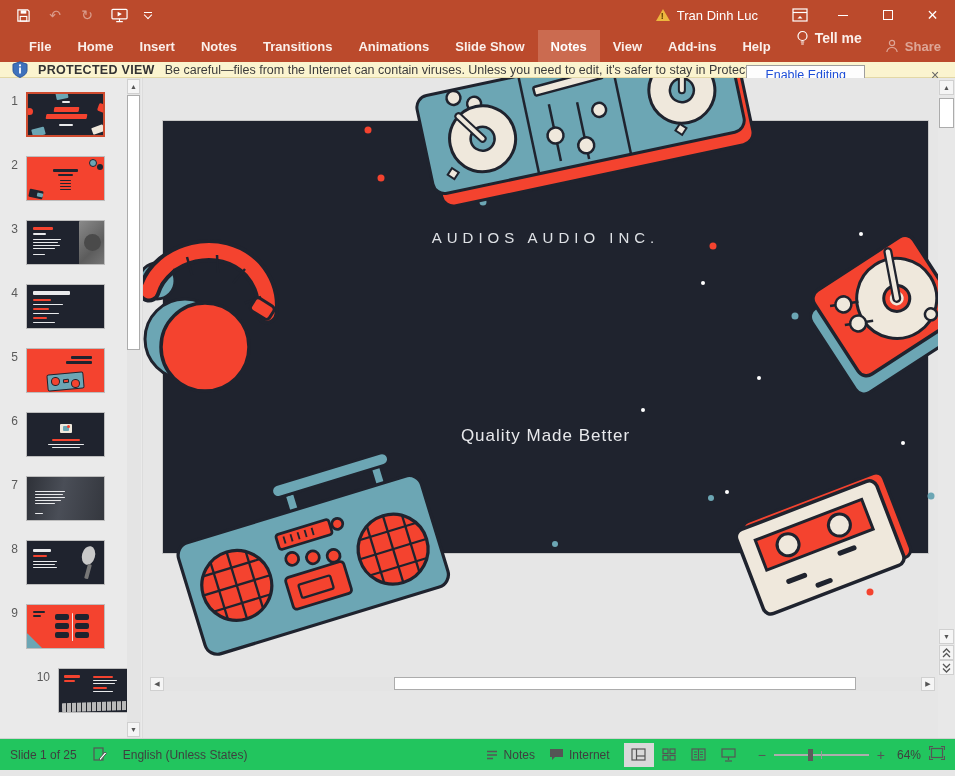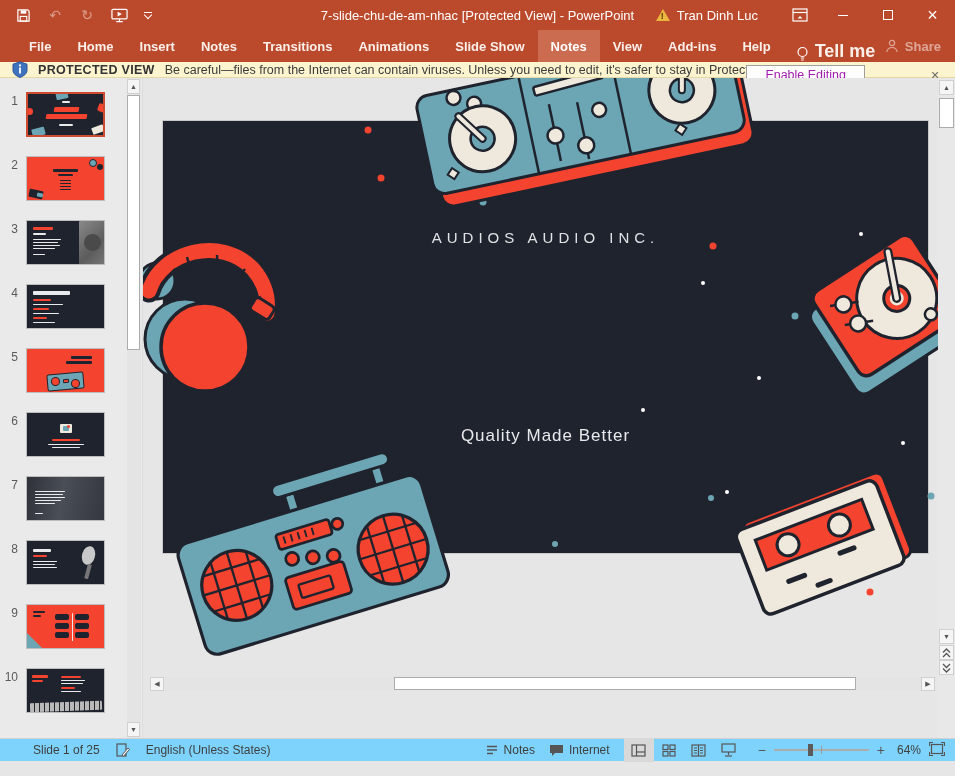--- a/index.html
+++ b/index.html
@@ -22,29 +22,29 @@
   .warn-tri span { position:absolute; left:-2px; top:2px; font-size:9px; font-weight:bold; color:#5A3A00; }
   .ribbon-display { width:40px; height:30px; display:flex; align-items:center; justify-content:center; }
   .winbtn { width:45px; height:30px; display:flex; align-items:center; justify-content:center; font-size:15px; }
   .min-glyph { display:block; width:10px; height:0; border-top:1.5px solid #fff; }
   .max-glyph { display:block; width:10px; height:10px; border:1.5px solid #fff; }
 
   
   .tabsrow { height:32px; background:#BB4A2C; display:flex; align-items:stretch; padding-left:16px; position:relative;font-weight:bold; }
   .tab { display:flex; align-items:center; padding:0 13px; font-size:13px; color:#FBEFEA; cursor:default; }
   .tab.active { background:#CB6B50; color:#fff; }
-  .tellme { display:flex; align-items:flex-end; gap:6px; padding:0 12px; font-size:18px; color:#FBEFEA; }
+  .tellme { display:flex; align-items:flex-start; gap:6px; padding:0 12px; font-size:14px; color:#FBEFEA; }
   .share { position:absolute; right:14px; top:0; height:32px; display:flex; align-items:center; gap:6px; font-size:13px; color:#fff; opacity:.5; }
 
   
   .pvbar { height:16px; background:#FBF4CF; border-bottom:1px solid #E3D8A6; display:flex; align-items:center; font-size:12.5px; color:#3C3C3C; position:relative; }
   .pv-shield { margin:0 10px 0 12px; display:flex; }
   .pv-label { font-weight:bold; letter-spacing:.3px; margin-right:10px; color:#333; }
   .pv-msg { color:#3C3C3C; }
-  .pv-btn { position:absolute; right:90px; top:3px; height:20px; padding:0 18px; background:#FDFDFD; border:1px solid #9E9E9E; font-size:12.5px; color:#a21caf; display:flex; align-items:center; }
+  .pv-btn { position:absolute; right:90px; top:3px; height:20px; padding:0 18px; background:#FDFDFD; border:1px solid #9E9E9E; font-size:12.5px; color:#1d4ed8; display:flex; align-items:center; }
   .pv-close { position:absolute; right:8px; top:0; height:26px; width:24px; display:flex; align-items:center; justify-content:center; color:#666; font-size:14px; }
 
   
   .main { display:flex; height:660px; }
 
   
   .thumbpanel { position:relative; width:143px; background:#EAEAEA; border-right:1px solid #DCDCDC; overflow:hidden; }
   .thumbrow { position:absolute; left:0; display:flex; }
   .slide-num { width:18px; text-align:right; margin:2px 8px 0 0; font-size:12px; color:#5a5a5a; }
   .thumb { position:relative; width:79px; height:45px; background:#1F232E; border:1px solid #BDBDBD; overflow:hidden; }
@@ -69,21 +69,21 @@
   .hscroll { position:absolute; left:7px; top:599px; width:785px; height:14px; background:#E4E4E4; }
   .hscroll .box { position:absolute; top:0; width:14px; height:14px; background:#F5F5F5; border:1px solid #D0D0D0; color:#555; font-size:7px; display:flex; align-items:center; justify-content:center; }
   .hscroll .hthumb { position:absolute; left:244px; top:0; width:462px; height:13px; background:#FFF; border:1px solid #ACACAC; }
 
   
   .vscroll { position:relative; width:17px; background:#E8E8E8; }
   .vscroll .box { position:absolute; left:1px; width:15px; height:15px; background:#F5F5F5; border:1px solid #D0D0D0; color:#555; font-size:7px; display:flex; align-items:center; justify-content:center; }
   .vscroll .vthumb { position:absolute; left:1px; top:20px; width:15px; height:30px; background:#FFF; border:1px solid #ACACAC; }
 
   
-  .statusbar { height:23px; background:#7dd3fc; border-top:1px solid #D1D1D1; display:flex; align-items:center; font-size:12px; color:#3F3F3F;padding-left:23px; }
+  .statusbar { height:32px; background:#22c55e; border-top:1px solid #D1D1D1; display:flex; align-items:center; font-size:12px; color:#3F3F3F; }
   .sb-left { display:flex; align-items:center; gap:16px; margin-left:10px; }
   .sb-right { margin-left:auto; display:flex; align-items:center; gap:14px; margin-right:10px; }
   .sb-item { display:flex; align-items:center; gap:5px; }
   .viewbtns { display:flex; align-items:center; }
   .viewbtn { width:30px; height:24px; display:flex; align-items:center; justify-content:center; }
   .viewbtn.active { background:#D9D9D9; }
   .zoomwrap { display:flex; align-items:center; gap:8px; }
   .ztrack { position:relative; width:95px; height:14px; }
   .ztrack .line { position:absolute; left:0; right:0; top:6px; height:2px; background:#ADADAD; }
   .ztrack .tick { position:absolute; left:50%; top:3px; width:1px; height:8px; background:#999; }
@@ -111,21 +111,20 @@
             <rect x="1" y="1" width="16" height="10" rx="1" fill="none" stroke="#fff" stroke-width="1.3"></rect>
             <path d="M7 3.5v5l4.5-2.5z" fill="#fff"></path>
             <path d="M9 11v3M5.5 14h7" stroke="#fff" stroke-width="1.2"></path>
           </svg>
       </span>
       <span class="qat-more">
           <span class="bar"></span>
           <span class="chev"></span>
         </span>
     </div>
-    <div class="win-title">7-slide-chu-de-am-nhac [Protected View]  -  PowerPoint</div>
     <div class="tb-right">
       <div class="account">
         <span class="warn-tri">
             <span>!</span>
           </span>
         <span>Tran Dinh Luc</span>
       </div>
       <div class="ribbon-display">
         <svg width="16" height="14" viewBox="0 0 16 14">
             <rect x="1" y="1" width="14" height="12" fill="none" stroke="#fff" stroke-width="1.2"></rect>
@@ -308,21 +307,21 @@
           <div class="m c-dark" style="left:28px;top:9px;width:14px;height:6px;border-radius:2px;"></div>
           <div class="m c-dark" style="left:48px;top:9px;width:14px;height:6px;border-radius:2px;"></div>
           <div class="m c-dark" style="left:28px;top:18px;width:14px;height:6px;border-radius:2px;"></div>
           <div class="m c-dark" style="left:48px;top:18px;width:14px;height:6px;border-radius:2px;"></div>
           <div class="m c-dark" style="left:28px;top:27px;width:14px;height:6px;border-radius:2px;"></div>
           <div class="m c-dark" style="left:48px;top:27px;width:14px;height:6px;border-radius:2px;"></div>
           <div class="m" style="left:0;top:28px;width:0;height:0;border-bottom:17px solid #6CA6B4;border-right:17px solid transparent;"></div>
         </div>
       </div>
 
-      <div class="thumbrow" style="top:590px;">
+      <div class="thumbrow" style="top:590px;margin-left:32px;">
         <span class="slide-num">10</span>
         <div class="thumb">
           <div class="m c-red" style="left:5px;top:6px;width:16px;height:3px;"></div>
           <div class="m c-red" style="left:5px;top:11px;width:11px;height:2px;"></div>
           <div class="m c-red" style="left:34px;top:7px;width:20px;height:1.5px;"></div>
           <div class="m c-white" style="left:34px;top:11px;width:24px;height:1px;"></div>
           <div class="m c-white" style="left:34px;top:14px;width:22px;height:1px;"></div>
           <div class="m c-red" style="left:34px;top:18px;width:14px;height:1.5px;"></div>
           <div class="m c-white" style="left:34px;top:22px;width:20px;height:1px;"></div>
           <div class="m" style="left:3px;top:33px;width:72px;height:9px;background:repeating-linear-gradient(90deg,#B9B9B9 0 4px,#23252B 4px 5px);transform:rotate(-2deg);"></div>

